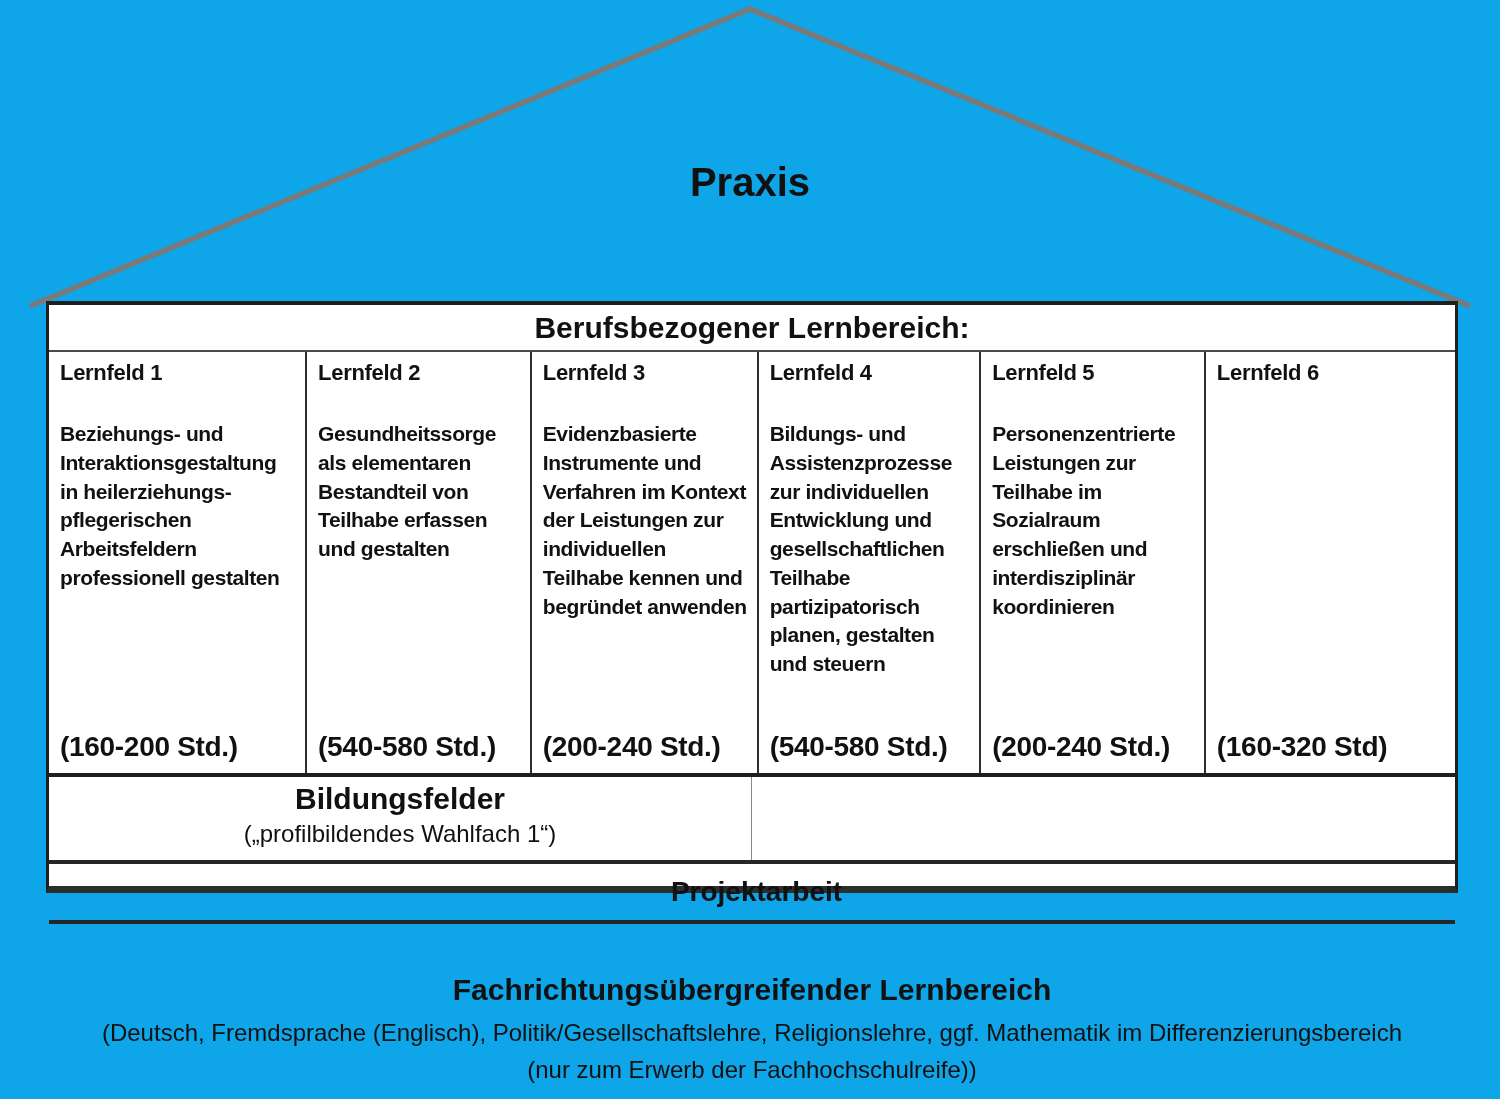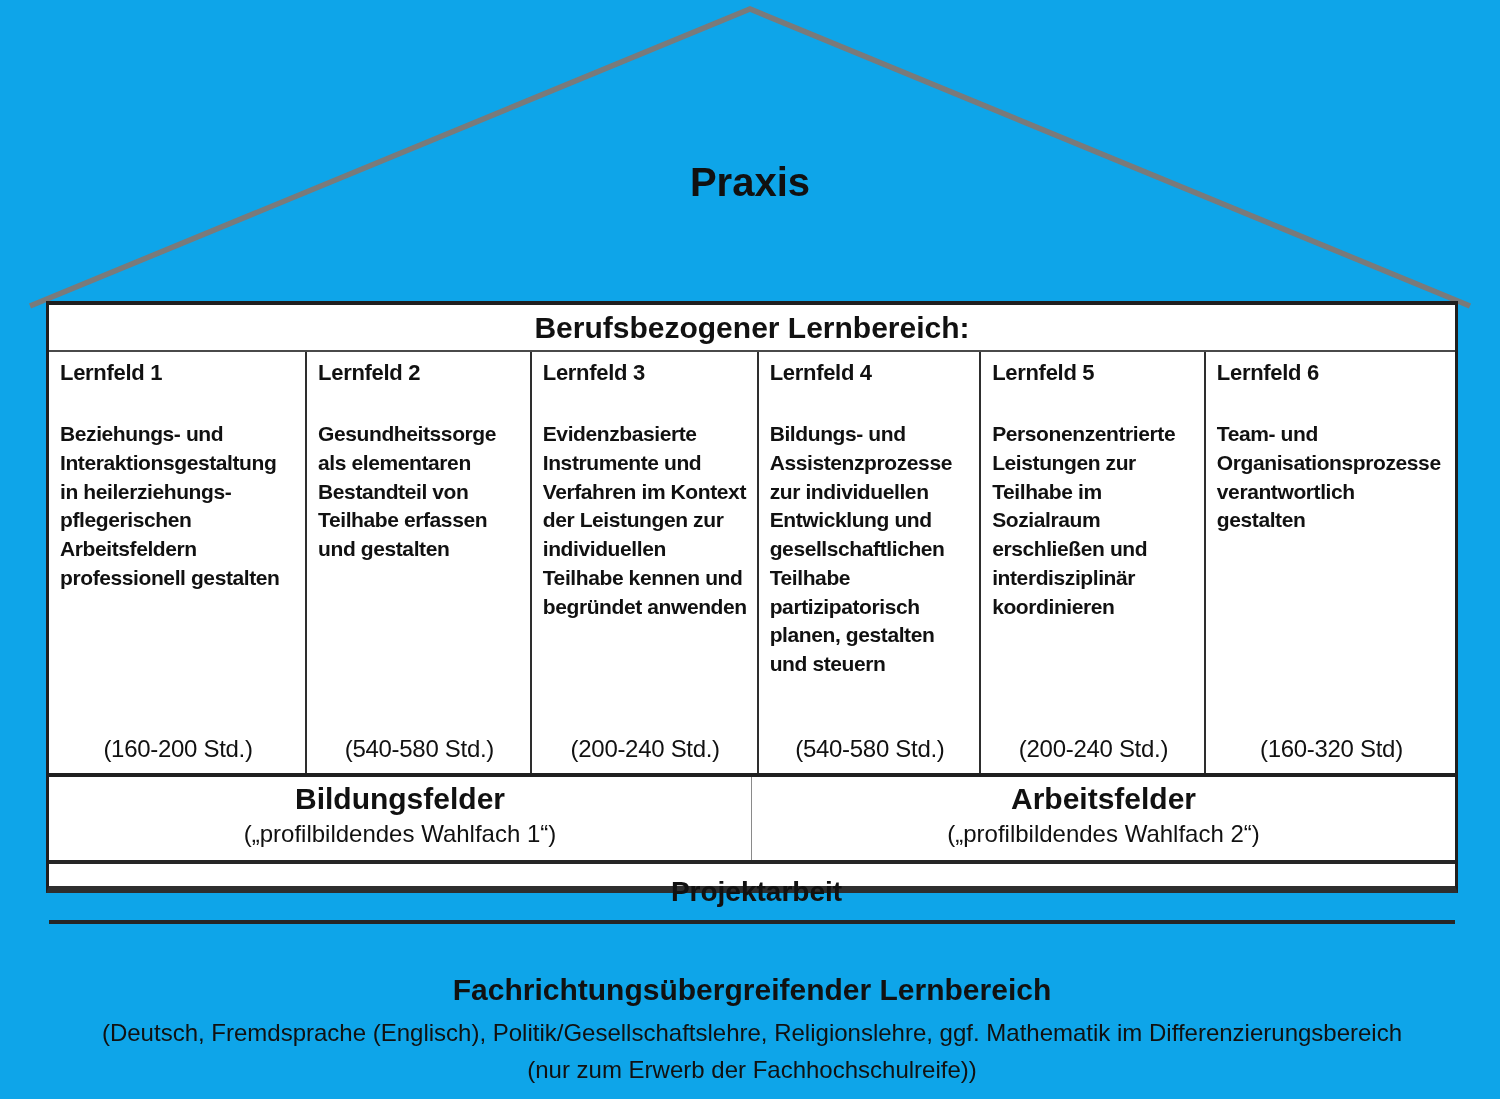--- a/index.html
+++ b/index.html
@@ -83,23 +83,23 @@
   }
   .lf-text {
     font-size: 21px;
     font-weight: bold;
     letter-spacing: -0.4px;
     line-height: 1.37;
     overflow-wrap: break-word;
   }
   .lf-spacer { flex: 1; }
   .lf-hours {
-    font-size: 24px;
-    font-weight: normal;
-    text-align: center;
+    font-size: 28px;
+    font-weight: bold;
+    text-align: left;
     letter-spacing: -0.3px;
     white-space: nowrap;
   }
   .wahlfach-row {
     flex: none;
     height: 87px;
     display: grid;
     grid-template-columns: 1fr 1fr;
     border-top: 4px solid #1f1f1f;
     box-sizing: border-box;
@@ -197,35 +197,30 @@
         <div class="lf-hours">(540-580 Std.)</div>
       </div>
       <div class="lf-cell">
         <div class="lf-title">Lernfeld 5</div>
         <div class="lf-text">Personenzentrierte Leistungen zur Teilhabe im Sozialraum erschließen und interdisziplinär koordinieren</div>
         <div class="lf-spacer"></div>
         <div class="lf-hours">(200-240 Std.)</div>
       </div>
       <div class="lf-cell">
         <div class="lf-title">Lernfeld 6</div>
-        <div class="lf-text">Team- und Organisationsprozesse verantwortlich gestalten</div>
         <div class="lf-spacer"></div>
         <div class="lf-hours">(160-320 Std)</div>
       </div>
     </div>
 
     <div class="wahlfach-row">
       <div class="wf-cell first">
         <div class="wf-title">Bildungsfelder</div>
         <div class="wf-subtitle">(„profilbildendes Wahlfach 1“)</div>
       </div>
-      <div class="wf-cell">
-        <div class="wf-title">Arbeitsfelder</div>
-        <div class="wf-subtitle">(„profilbildendes Wahlfach 2“)</div>
-      </div>
     </div>
 
     <div class="projekt-row">
       <span>Projektarbeit</span>
     </div>
 
     <div class="fach-row">
       <div class="fach-title">Fachrichtungsübergreifender Lernbereich</div>
       <div class="fach-subjects">(Deutsch, Fremdsprache (Englisch), Politik/Gesellschaftslehre, Religionslehre, ggf. Mathematik im Differenzierungsbereich (nur zum Erwerb der Fachhochschulreife))</div>
     </div>

